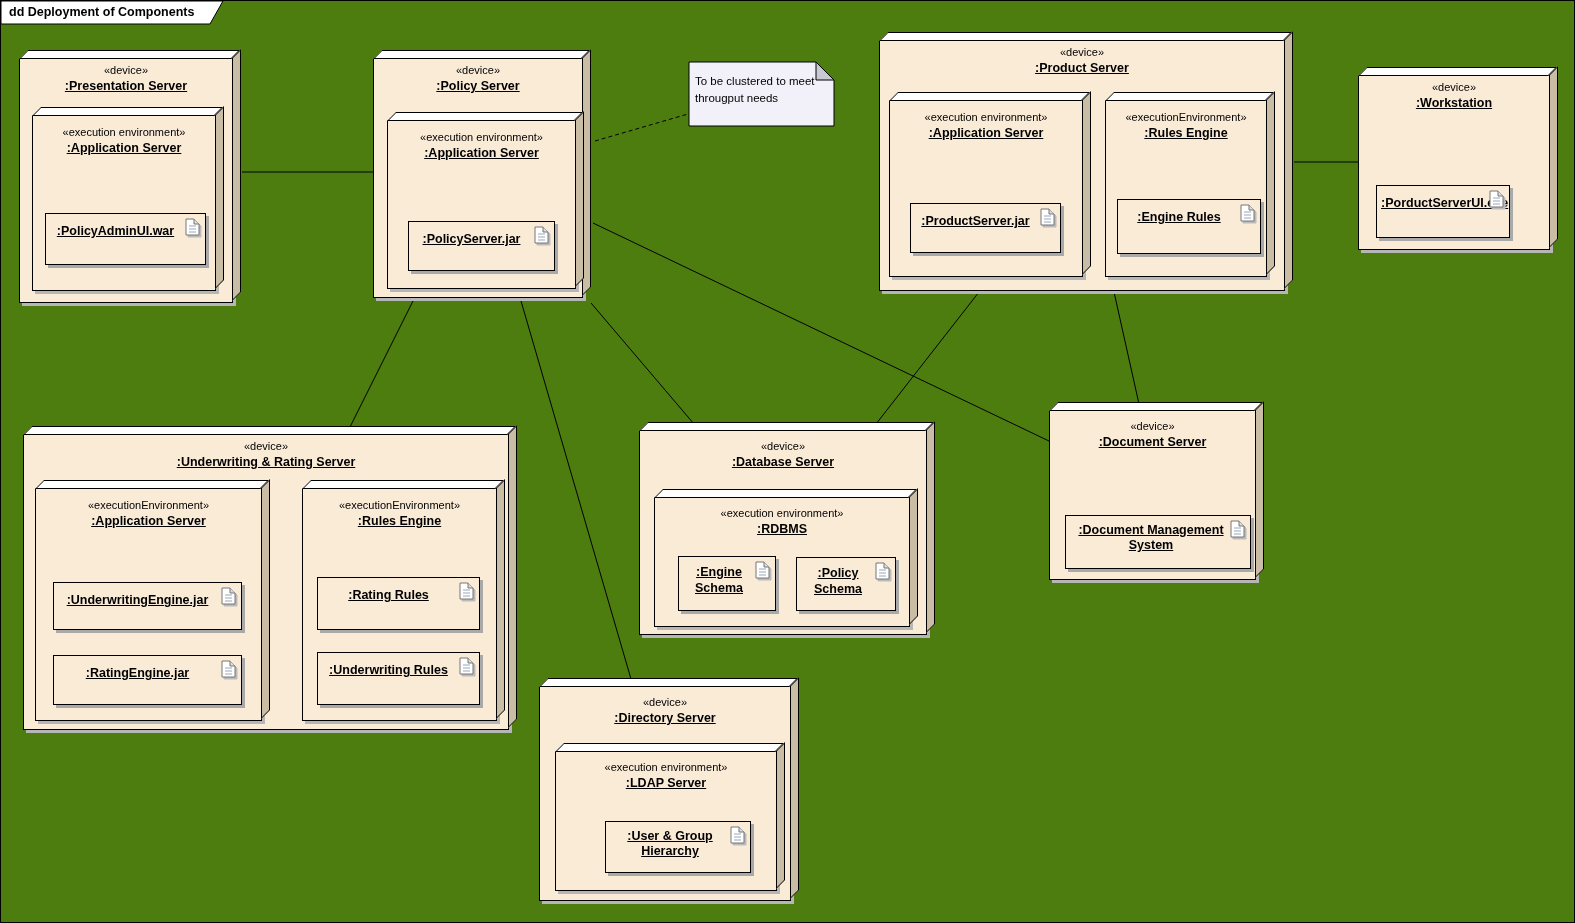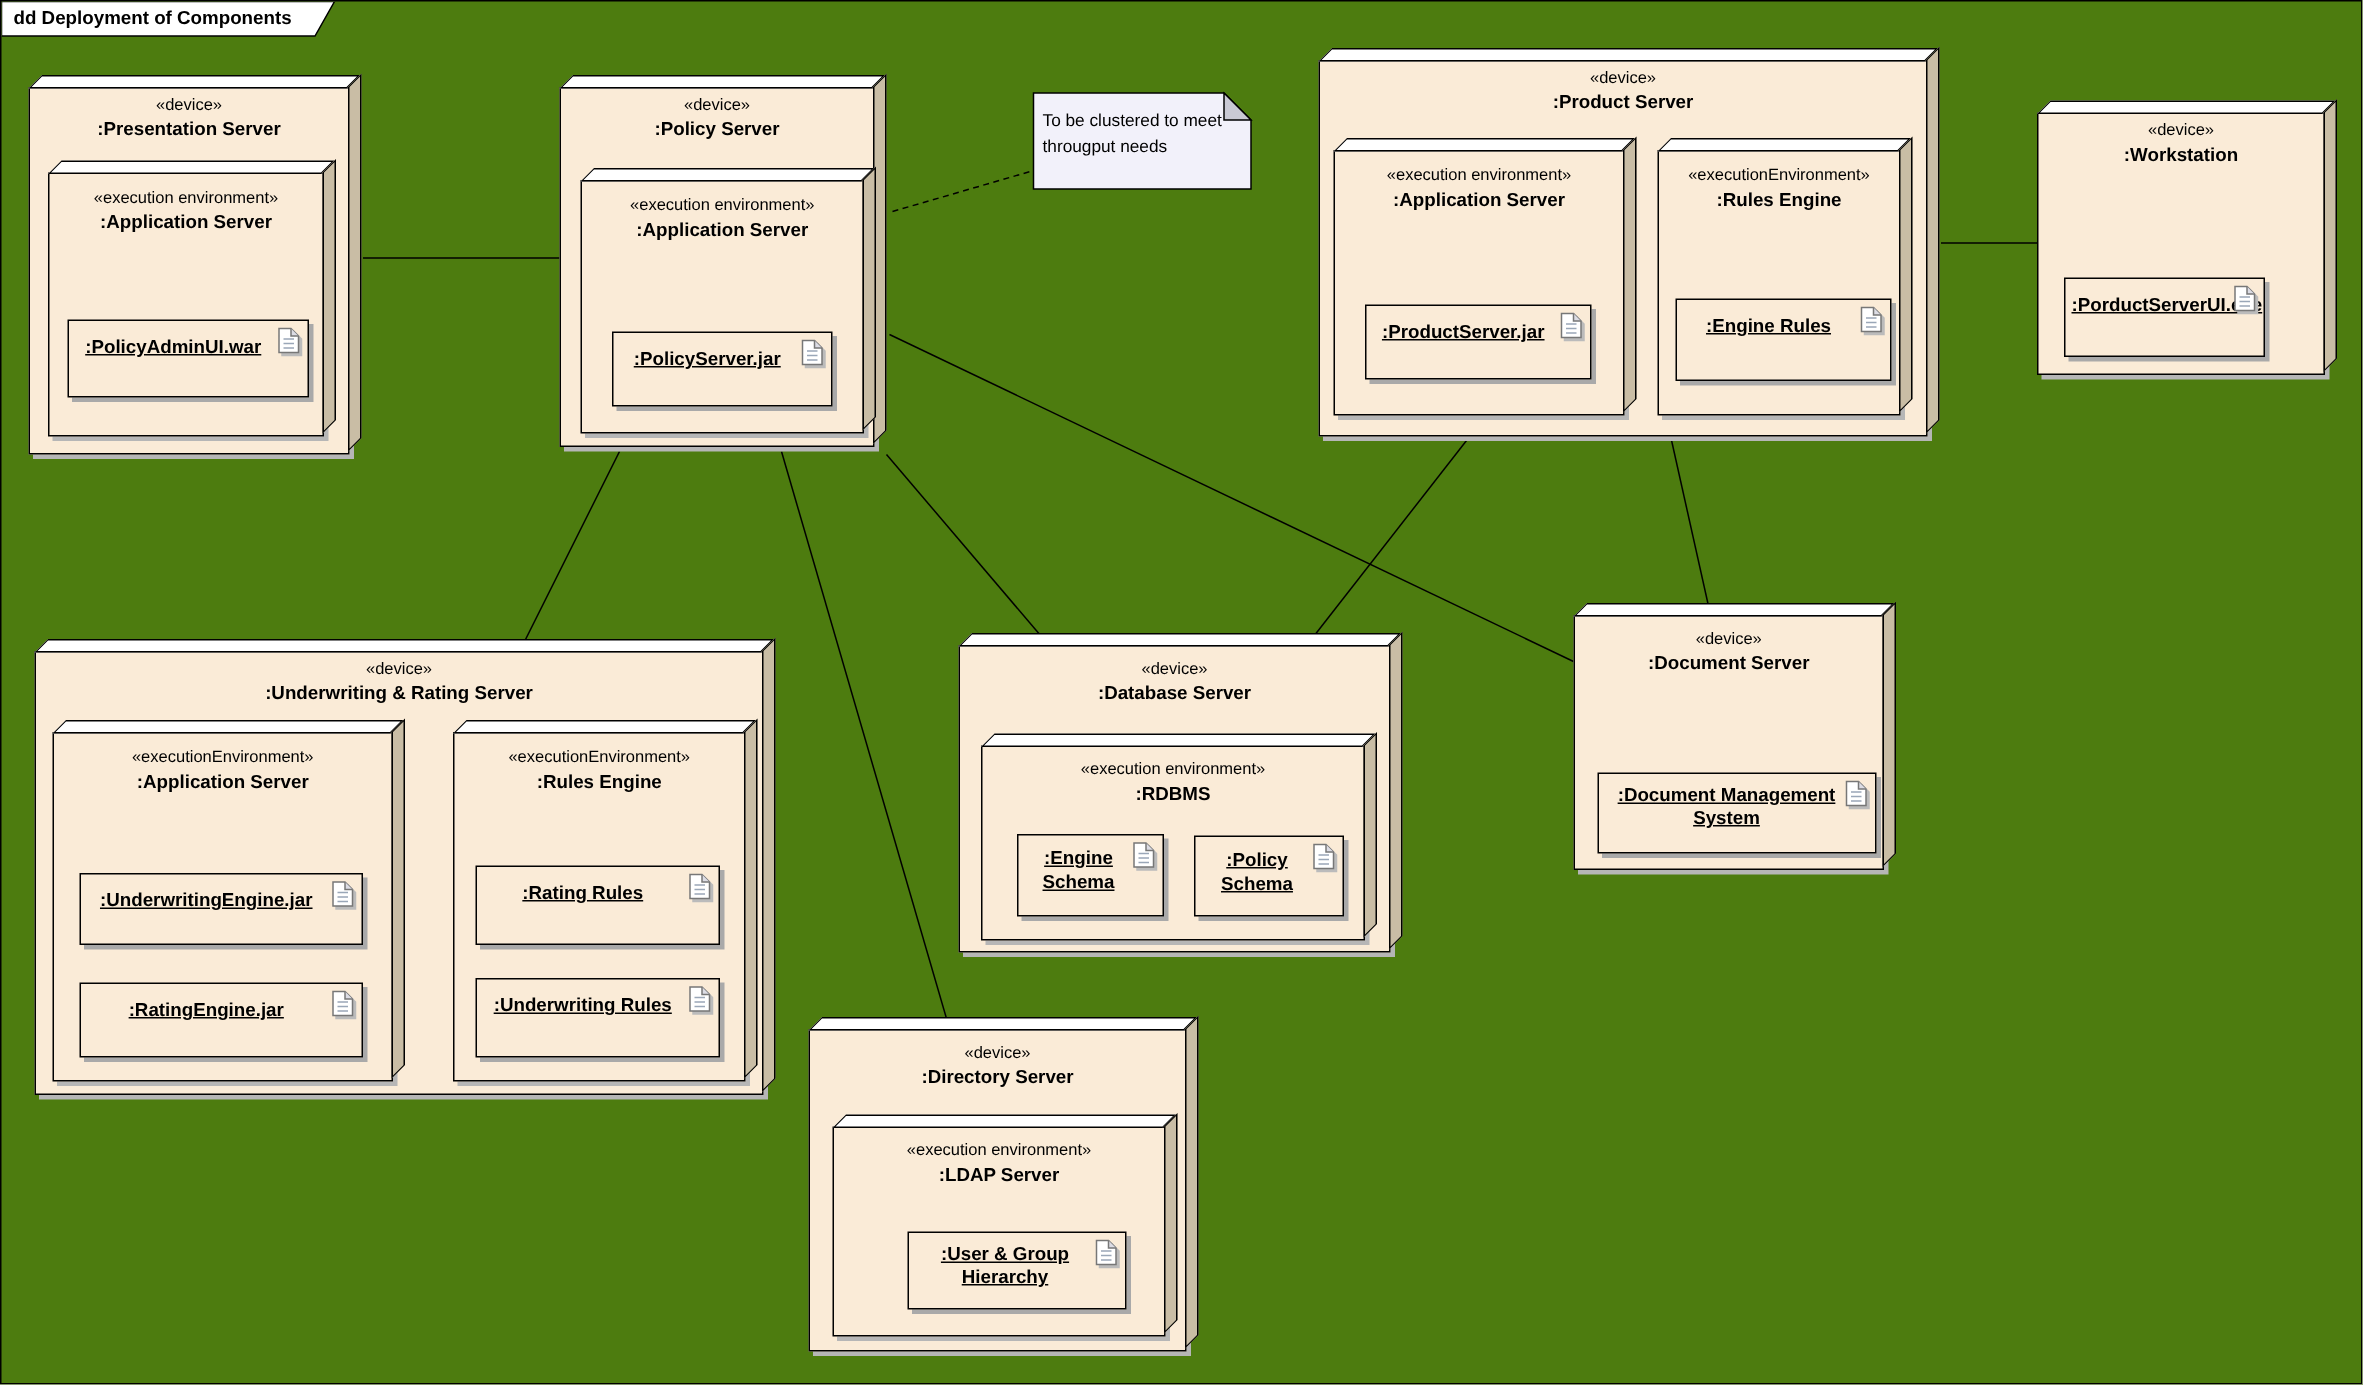--- a/index.html
+++ b/index.html
@@ -21,21 +21,21 @@
     background:#ffffff;border:1px solid #000;box-sizing:border-box;
     transform:skewX(-45deg);transform-origin:0 100%;
   }
   .face-right{
     position:absolute;right:-9px;top:-1px;width:9px;height:100%;
     background:#C9BDA5;border:1px solid #000;box-sizing:border-box;
     transform:skewY(-45deg);transform-origin:0 0;
   }
   .hdr{position:absolute;left:0;right:0;top:4px;text-align:center;line-height:1.35;}
   .stereo{font-size:11px;}
-  .nname{font-size:12.5px;font-weight:bold;}
+  .nname{font-size:12.5px;font-weight:bold;text-decoration:underline;}
 
   
   .component{
     position:absolute;background:#FAEBD7;border:1px solid #000;
     box-sizing:border-box;box-shadow:3px 3px 0 #a9a9a9;text-align:center;
   }
   .component .label{
     font-size:12.5px;font-weight:bold;text-decoration:underline;
     padding:9px 24px 0 4px;line-height:16px;
   }

